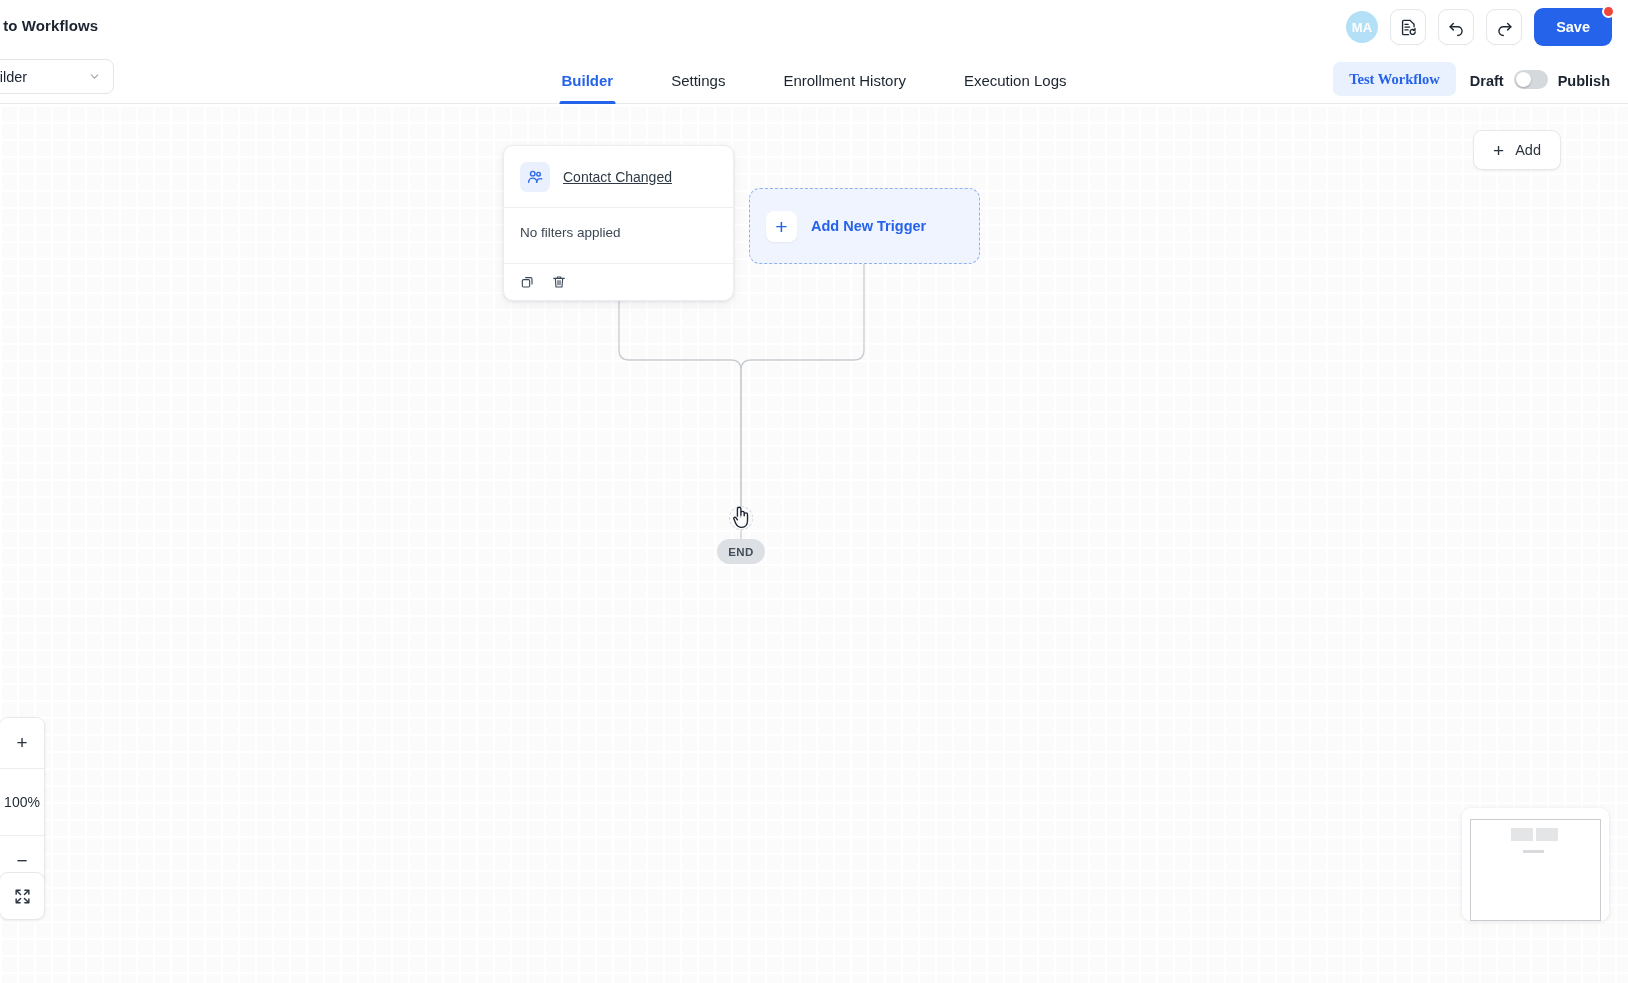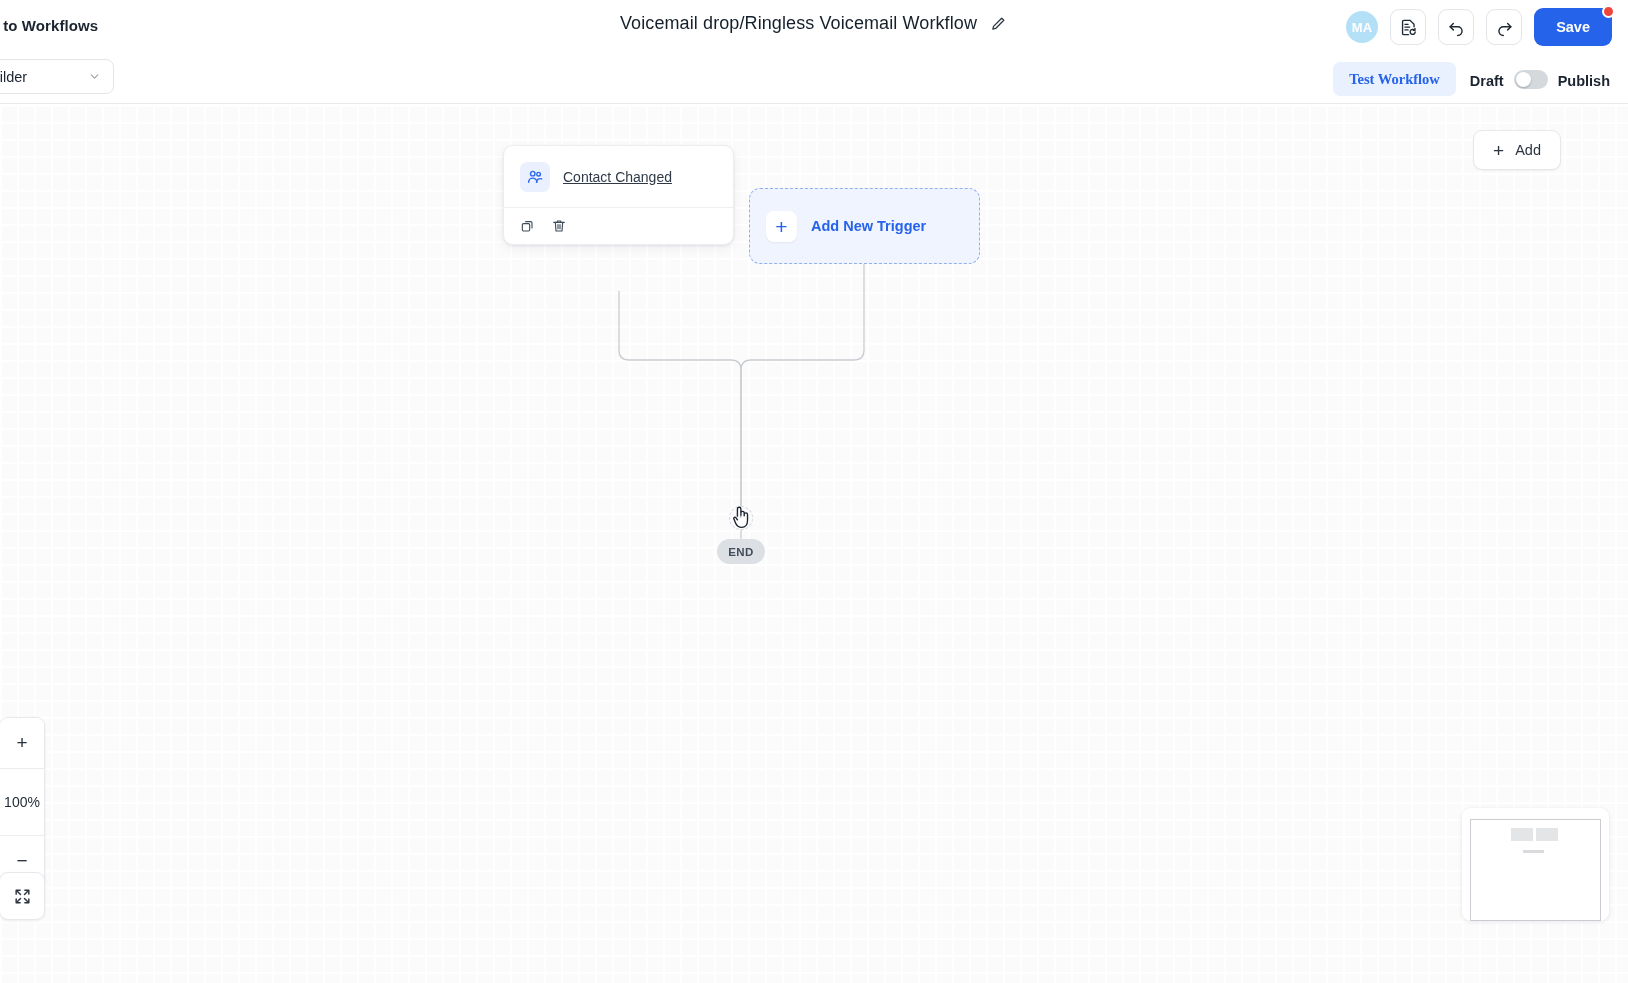--- a/index.html
+++ b/index.html
@@ -253,28 +253,20 @@
   .mm-end { left: 52px; top: 30px; width: 21px; height: 3px; background: #d9dadd; }
 </style>
 </head>
 <body>
 
 <div class="app">
 
   <div class="topbar">
     <div class="back-link">ck to Workflows</div>
 
-    <div class="title-wrap">
-      <div class="wf-title">Voicemail drop/Ringless Voicemail Workflow</div>
-      <button class="pencil-btn">
-        <svg width="17" height="17" viewBox="0 0 24 24" fill="none" stroke="currentColor" stroke-width="1.8" stroke-linecap="round" stroke-linejoin="round">
-          <path d="M16.5 4.5l3 3L8 19l-4 1 1-4 11.5-11.5z"></path>
-        </svg>
-      </button>
-    </div>
 
     <div class="top-right">
       <div class="avatar">MA</div>
 
       <div class="icon-btn">
         <svg width="19" height="19" viewBox="0 0 24 24" fill="none" stroke="currentColor" stroke-width="1.7" stroke-linecap="round" stroke-linejoin="round">
           <path d="M14 3H6a1.5 1.5 0 0 0-1.5 1.5v15A1.5 1.5 0 0 0 6 21h6"></path>
           <path d="M14 3l5 5v3"></path>
           <path d="M7.5 8h4M7.5 11.5h6M7.5 15h4"></path>
           <path d="M20.5 17.5a3.2 3.2 0 1 1-1-2.3"></path>
@@ -297,20 +289,26 @@
       </div>
 
       <button class="save-btn">
         <span>Save</span>
         <span class="save-dot"></span>
       </button>
     </div>
   </div>
 
   <div class="tabbar">
+    <div class="tabs">
+      <div class="tab active">Builder</div>
+      <div class="tab">Settings</div>
+      <div class="tab">Enrollment History</div>
+      <div class="tab">Execution Logs</div>
+    </div>
 
     <div class="tabbar-right">
       <button class="test-btn">Test Workflow</button>
       <div class="pub-group">
         <span class="pub-label">Draft</span>
         <button class="toggle">
           <span class="knob"></span>
         </button>
         <span class="pub-label">Publish</span>
       </div>
@@ -330,20 +328,21 @@
         <span class="node-icon">
           <svg width="18" height="18" viewBox="0 0 24 24" fill="none" stroke="currentColor" stroke-width="1.9" stroke-linecap="round" stroke-linejoin="round">
             <circle cx="9" cy="7.5" r="3"></circle>
             <path d="M3.5 19a5.5 5.5 0 0 1 11 0"></path>
             <circle cx="16.8" cy="8.2" r="2.4"></circle>
             <path d="M14 19a5 5 0 0 1 7-4.4"></path>
           </svg>
         </span>
         <span class="node-title">Contact Changed</span>
       </div>
+      <div class="node-body">No filters applied</div>
       <div class="node-foot">
         <span class="foot-icon">
           <svg width="16" height="16" viewBox="0 0 24 24" fill="none" stroke="currentColor" stroke-width="1.7" stroke-linecap="round" stroke-linejoin="round">
             <rect x="3.5" y="8.5" width="11" height="11" rx="1.8"></rect>
             <path d="M8.5 5.5h7.5a2 2 0 0 1 2 2V15"></path>
           </svg>
         </span>
         <span class="foot-icon">
           <svg width="16" height="16" viewBox="0 0 24 24" fill="none" stroke="currentColor" stroke-width="1.7" stroke-linecap="round" stroke-linejoin="round">
             <path d="M4 6.5h16"></path>

